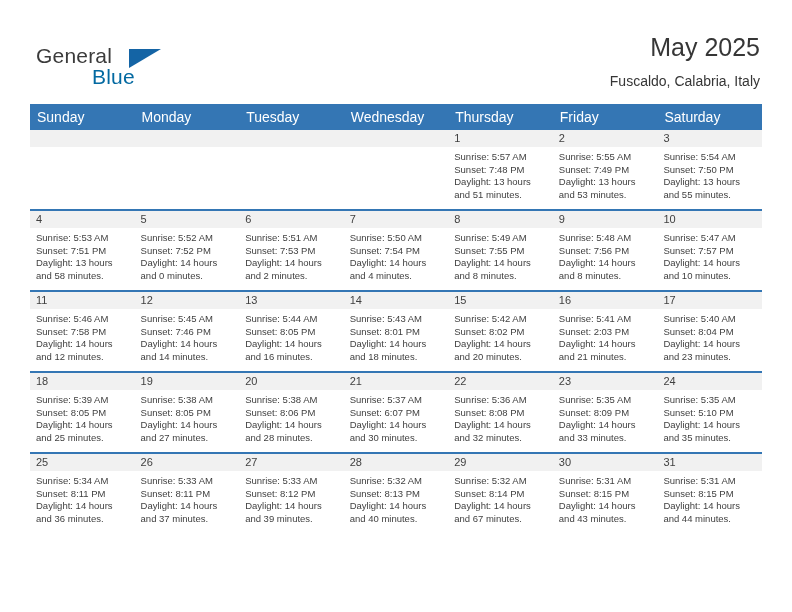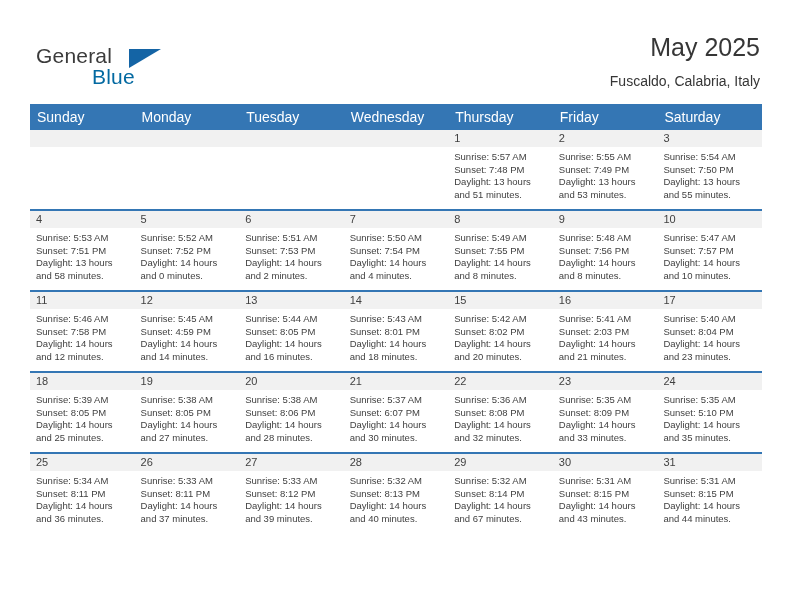--- a/index.html
+++ b/index.html
@@ -290,21 +290,21 @@
               <div>Sunrise: 5:46 AM</div>
               <div>Sunset: 7:58 PM</div>
               <div>Daylight: 14 hours</div>
               <div>and 12 minutes.</div>
             </div>
           </td>
           <td class="">
             <div class="daynum-bar">12</div>
             <div class="cell-body">
               <div>Sunrise: 5:45 AM</div>
-              <div>Sunset: 4:59 PM</div>
+              <div>Sunset: 7:46 PM</div>
               <div>Daylight: 14 hours</div>
               <div>and 14 minutes.</div>
             </div>
           </td>
           <td class="">
             <div class="daynum-bar">13</div>
             <div class="cell-body">
               <div>Sunrise: 5:44 AM</div>
               <div>Sunset: 8:05 PM</div>
               <div>Daylight: 14 hours</div>

